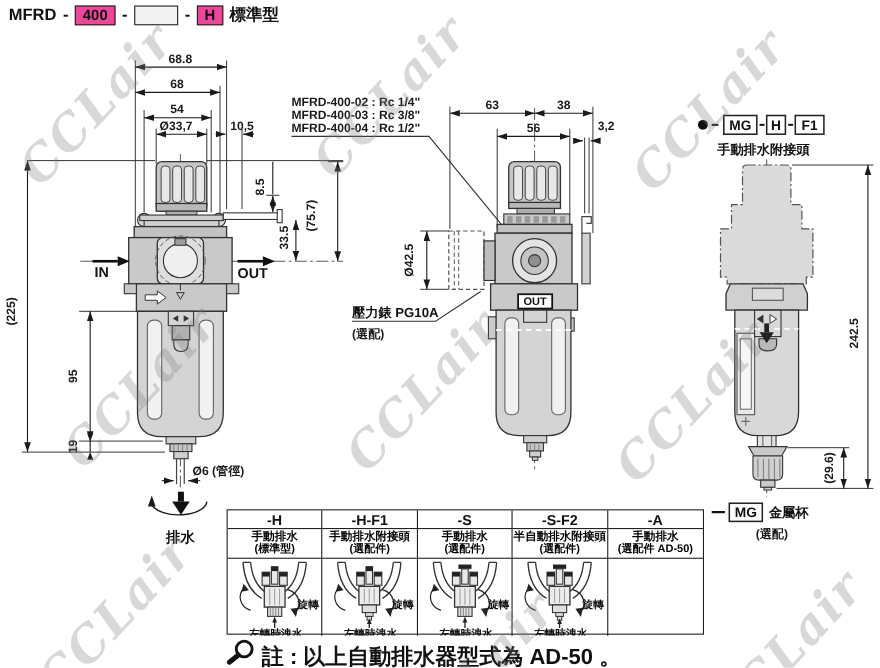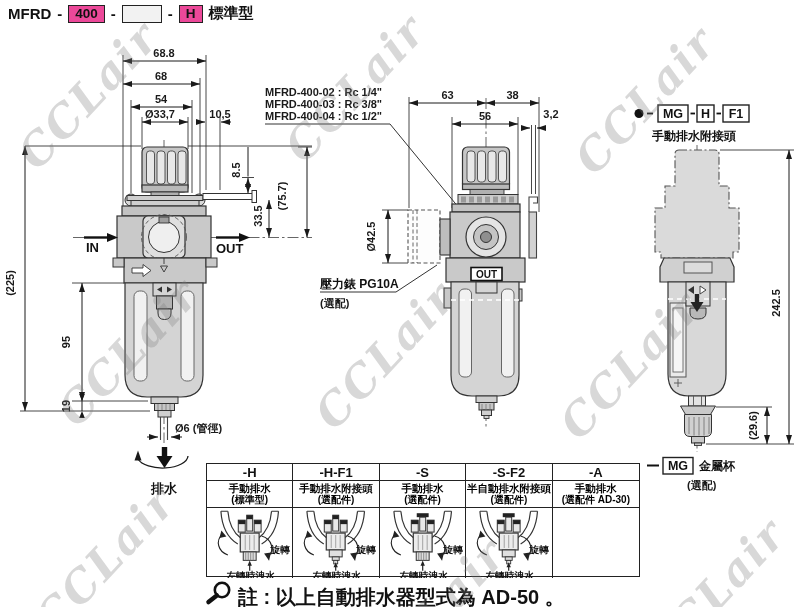--- a/index.html
+++ b/index.html
@@ -324,21 +324,21 @@
   <div class="c th2">
       <span class="n1">手動排水</span>
       <span class="n2">(選配件)</span>
     </div>
   <div class="c th2">
       <span class="n1">半自動排水附接頭</span>
       <span class="n2">(選配件)</span>
     </div>
   <div class="c th2 last">
       <span class="n1">手動排水</span>
-      <span class="n2">(選配件 AD-30)</span>
+      <span class="n2">(選配件 AD-50)</span>
     </div>
 
   <div class="c bot">
     <svg width="86" height="70" viewBox="0 0 86 70">
       <g stroke="#333" stroke-width="1.2" fill="none">
         <path d="M14,3 C15,18 21,30 31,36"></path>
           <path d="M21,3 C22,15 26,24 34,30"></path>
         <path d="M72,3 C71,18 65,30 55,36"></path>
           <path d="M65,3 C64,15 60,24 52,30"></path>
         <path d="M14,3 H21 M65,3 H72"></path>

